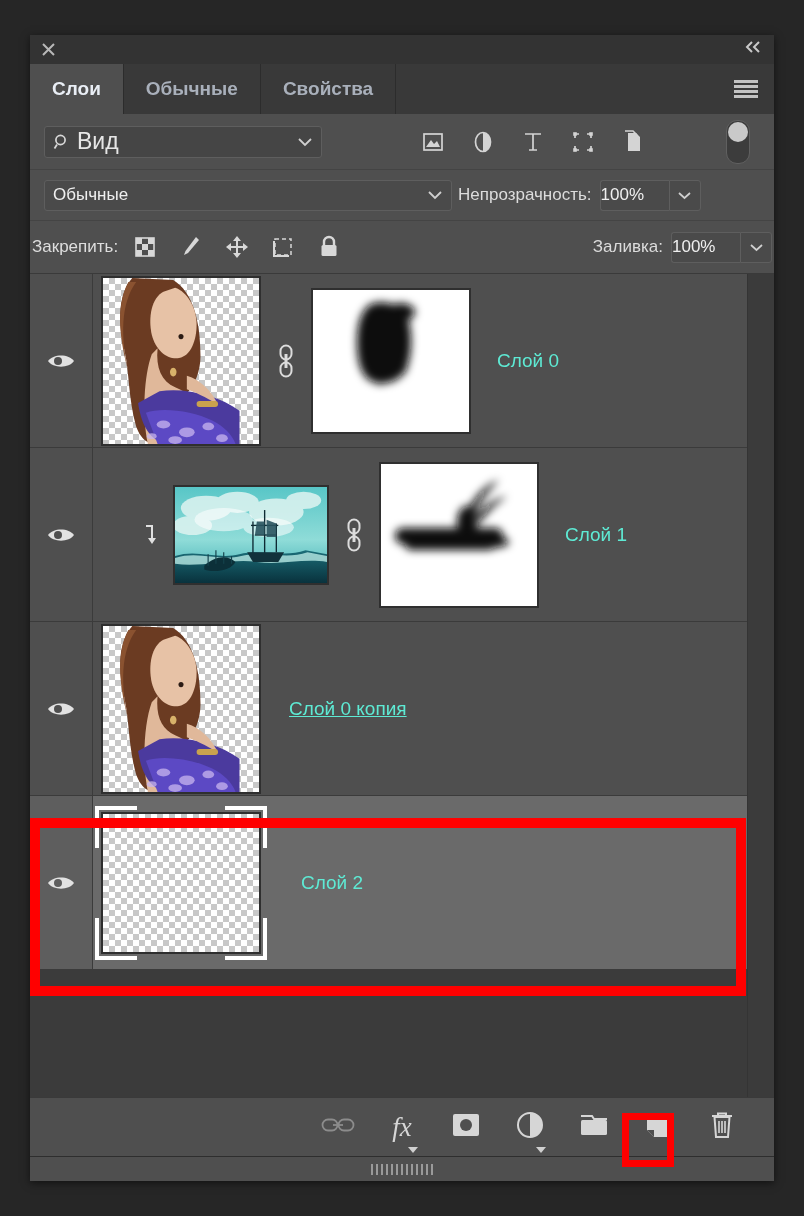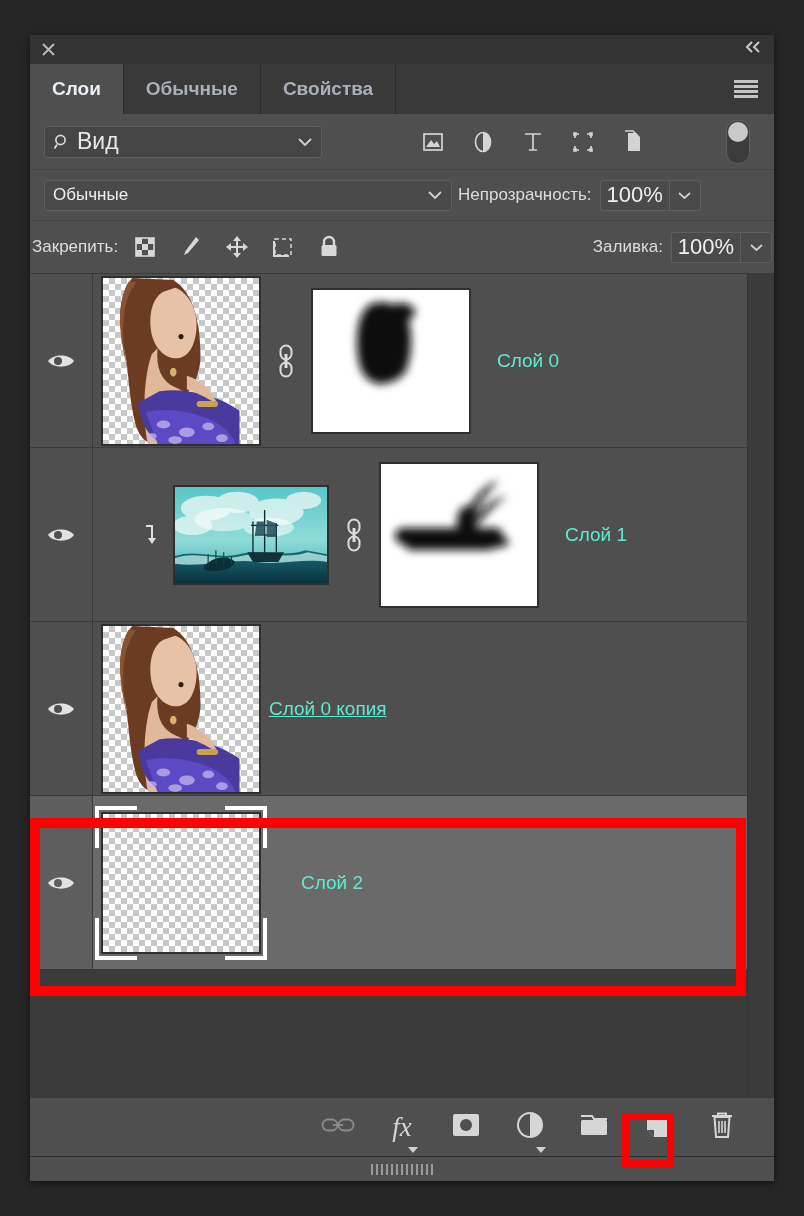--- a/index.html
+++ b/index.html
@@ -166,22 +166,22 @@
   }
   .blend-select .bval { color: #efefef; font-size: 17px; }
   .lbl { color: #dcdcdc; font-size: 17px; margin-left: 6px; white-space: nowrap; }
   .numbox {
     margin-left: 8px;
     height: 29px; width: 68px;
     background: #4a4a4a;
     border: 1px solid #5e5e5e;
     border-right: none;
     border-radius: 3px 0 0 3px;
-    display: flex; align-items: center; justify-content: center;
-    color: #efefef; font-size: 22px;
+    display: flex; align-items: center; 
+    color: #efefef; font-size: 17px;
   }
   .numcaret {
     height: 29px; width: 30px;
     background: #4a4a4a;
     border: 1px solid #5e5e5e;
     border-radius: 0 3px 3px 0;
     display: flex; align-items: center; justify-content: center;
     color: #d0d0d0;
   }
 
@@ -707,21 +707,21 @@
                     <ellipse cx="50" cy="162" rx="5" ry="3"></ellipse>
                 </g>
                 <path d="M86 100 C100 104 112 116 118 130 C112 126 98 118 86 114 Z" fill="#e0b89a"></path>
                 <circle cx="80" cy="60" r="2.6" fill="#2b1b14"></circle>
                 <path d="M72 92 a3.4 4.4 0 1 0 .1 0" fill="#d8b26a"></path>
                 <rect x="96" y="126" width="22" height="6" rx="3" fill="#c9a24e"></rect>
                 <path d="M26 4 C12 30 18 66 26 96 C18 60 18 26 34 4 Z" fill="#8a5230"></path>
               </svg>
             </div>
           </div>
-          <span class="layer-name underlined" style="margin-left:8px;text-decoration:underline;">Слой 0 копия</span>
+          <span class="layer-name underlined" style="margin-left:28px;text-decoration:underline;">Слой 0 копия</span>
         </div>
 
         <div class="layer-row selected">
           <div class="eyecol" style="background:#5e5e5e;">
             <span class="eye-icon">
               <svg width="28" height="18" viewBox="0 0 28 18" aria-hidden="true">
                 <path d="M1 9 C6 1.5 22 1.5 27 9 C22 16.5 6 16.5 1 9 Z" fill="currentColor"></path>
                 <circle cx="11" cy="9" r="4" fill="#5e5e5e"></circle>
               </svg>
             </span>

